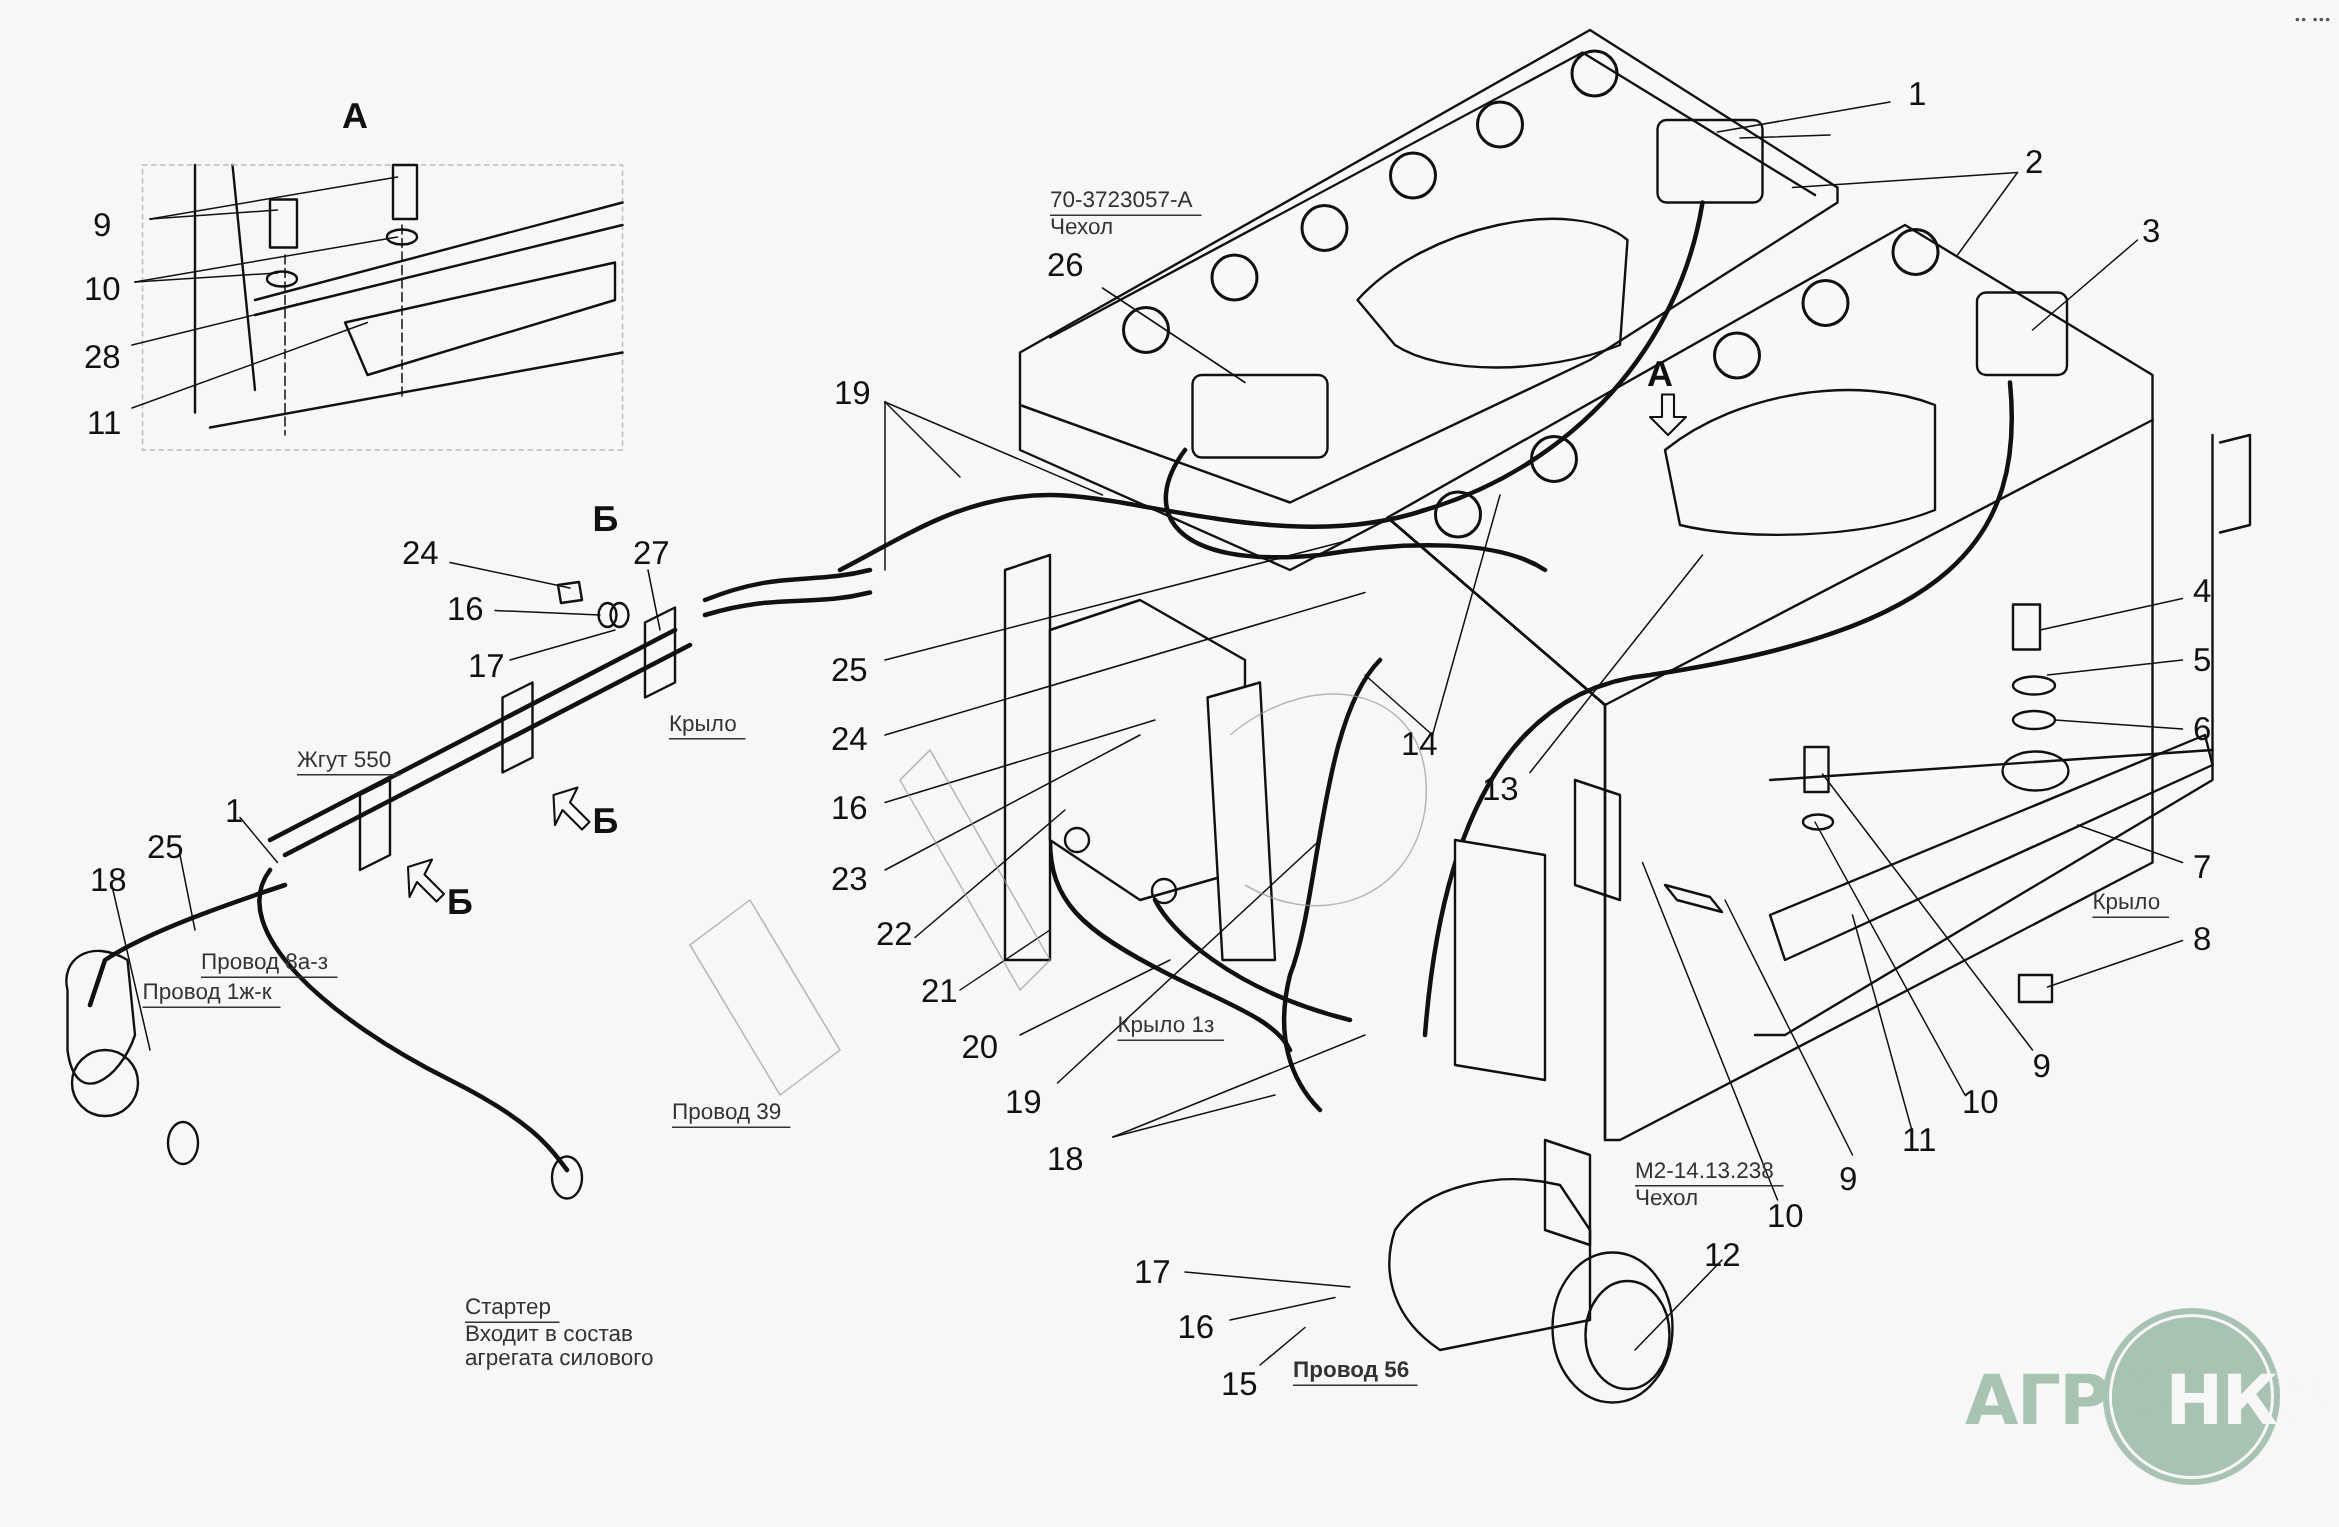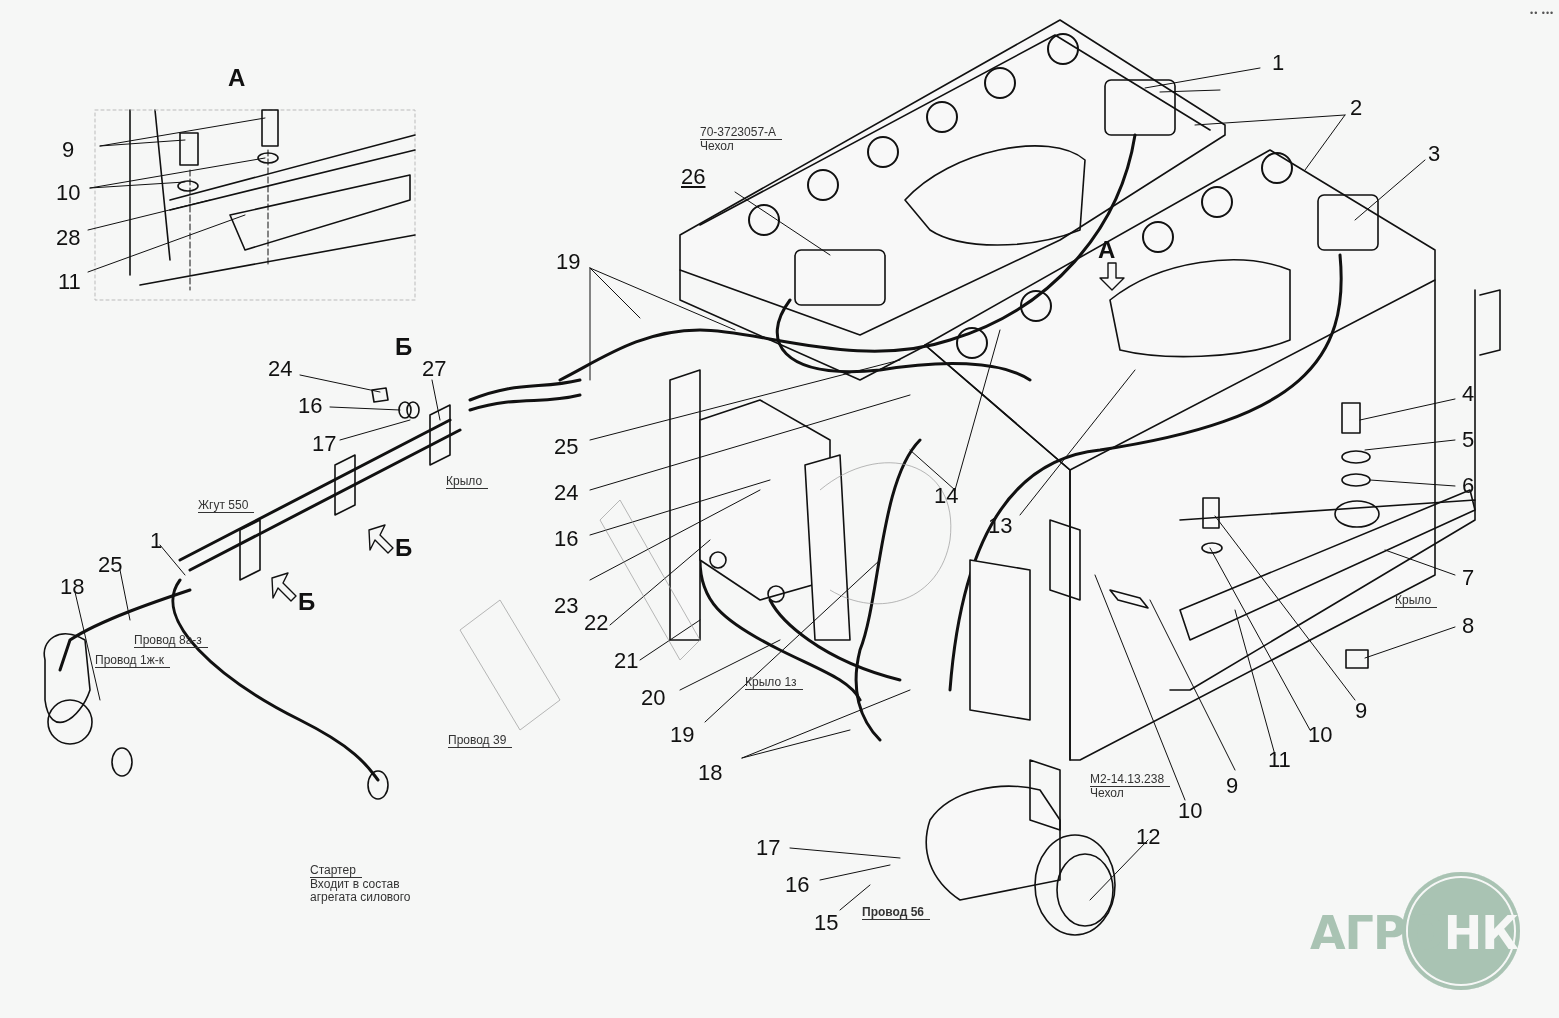--- a/index.html
+++ b/index.html
@@ -5,21 +5,21 @@
     html, body { margin: 0; padding: 0; background: #f6f7f6; }
     body { width: 1559px; height: 1018px; position: relative; overflow: hidden;
            font-family: "Liberation Sans", sans-serif; color: #111; }
     #stage { position: absolute; left: 0; top: 0; width: 1559px; height: 1018px; }
     svg { position: absolute; left: 0; top: 0; }
     .callout { position: absolute; font-family: "Liberation Sans", sans-serif;
                font-size: 22px; color: #111; line-height: 1; white-space: nowrap; }
     .view-letter { position: absolute; font-family: "Liberation Sans", sans-serif;
                    font-weight: bold; font-size: 24px; color: #111; line-height: 1; }
     .note { position: absolute; font-family: "Liberation Sans", sans-serif;
-            font-size: 12px; color: #333; line-height: 1.1; white-space: nowrap; }
+            font-size: 15px; color: #333; line-height: 1.1; white-space: nowrap; }
     .note .u { border-bottom: 1px solid #333; display: inline-block; padding-right: 6px; }
     .logo { position: absolute; left: 1310px; top: 872px; width: 240px; height: 120px; }
     .logo-circle { position: absolute; left: 92px; top: 0; width: 118px; height: 118px;
                    border-radius: 50%; background: #a9c3b3; box-shadow: inset 0 0 0 4px #a9c3b3, inset 0 0 0 6px #f6f7f6; }
     .logo-text { position: absolute; left: 0; top: 34px; font-family: "DejaVu Sans", sans-serif;
                  font-weight: bold; font-size: 46px; letter-spacing: -1px; color: #a9c3b3; }
     .logo-text .w { color: #f6f7f6; }
     .corner-icon { position: absolute; left: 1530px; top: 8px; font-size: 9px; color: #555; letter-spacing: 1px; }
   </style>
 </head>
@@ -250,24 +250,24 @@
   <div class="callout" style="left:814px;top:912px;">15</div>
   <div class="callout" style="left:554px;top:528px;">16</div>
   <div class="callout" style="left:785px;top:874px;">16</div>
   <div class="callout" style="left:756px;top:837px;">17</div>
   <div class="callout" style="left:698px;top:762px;">18</div>
   <div class="callout" style="left:556px;top:251px;">19</div>
   <div class="callout" style="left:670px;top:724px;">19</div>
   <div class="callout" style="left:641px;top:687px;">20</div>
   <div class="callout" style="left:614px;top:650px;">21</div>
   <div class="callout" style="left:584px;top:612px;">22</div>
-  <div class="callout" style="left:554px;top:575px;margin-top:20px;">23</div>
+  <div class="callout" style="left:554px;top:575px;">23</div>
   <div class="callout" style="left:554px;top:482px;">24</div>
   <div class="callout" style="left:554px;top:436px;">25</div>
-  <div class="callout" style="left:681px;top:166px;text-decoration:underline;">26</div>
+  <div class="callout" style="left:698px;top:166px;">26</div>
 
   <div class="note" style="left:700px;top:126px;">
     <span class="u">70-3723057-А</span><br>
     <span>Чехол</span>
   </div>
   <div class="note" style="left:198px;top:499px;">
     <span class="u">Жгут 550</span>
   </div>
   <div class="note" style="left:446px;top:475px;">
     <span class="u">Крыло</span>

